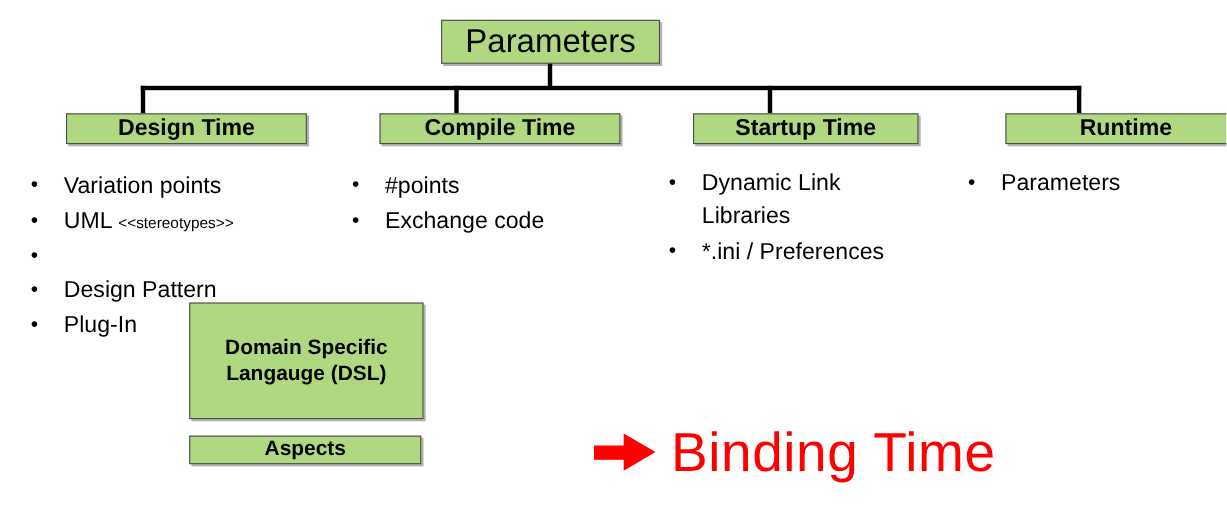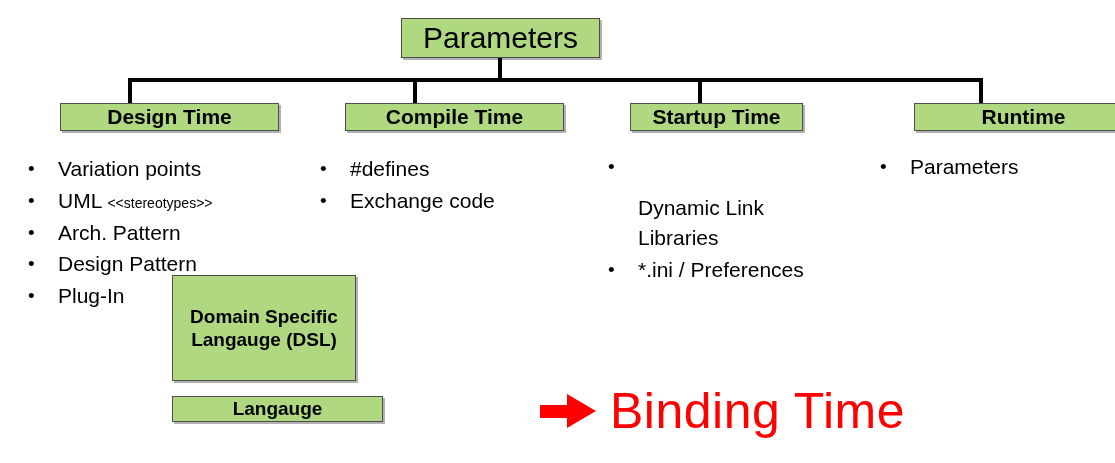--- a/index.html
+++ b/index.html
@@ -140,86 +140,85 @@
   <div class="line vline" style="left:979px; top:78px; width:4px; height:25px;"></div>
 
   <div class="gbox cat" style="left:20px; top:103px; width:219px; height:28px;">
     <span>Design Time</span>
   </div>
 
   <div class="gbox cat" style="left:305px; top:103px; width:219px; height:28px;">
     <span>Compile Time</span>
   </div>
 
-  <div class="gbox cat" style="left:590px; top:103px; width:173px; height:28px;">
+  <div class="gbox cat" style="left:590px; top:103px; width:205px; height:28px;">
     <span>Startup Time</span>
   </div>
 
   <div class="gbox cat" style="left:874px; top:103px; width:219px; height:28px;">
     <span>Runtime</span>
   </div>
 
   <div class="col" style="left:28px; top:154px; width:270px;">
     <div class="bullet-row">
       <span class="bullet-mark">•</span>
       <span class="bullet-text">Variation points</span>
     </div>
     <div class="bullet-row">
       <span class="bullet-mark">•</span>
       <span class="bullet-text"><span>UML </span><span class="stereo">&lt;&lt;stereotypes&gt;&gt;</span></span>
     </div>
     <div class="bullet-row">
       <span class="bullet-mark">•</span>
-      <span class="bullet-text">Arch. Pattern</span>
     </div>
     <div class="bullet-row">
       <span class="bullet-mark">•</span>
       <span class="bullet-text">Design Pattern</span>
     </div>
     <div class="bullet-row">
       <span class="bullet-mark">•</span>
       <span class="bullet-text">Plug-In</span>
     </div>
   </div>
 
   <div class="col" style="left:320px; top:154px; width:230px;">
     <div class="bullet-row">
       <span class="bullet-mark">•</span>
-      <span class="bullet-text">#defines</span>
+      <span class="bullet-text">#points</span>
     </div>
     <div class="bullet-row">
       <span class="bullet-mark">•</span>
       <span class="bullet-text">Exchange code</span>
     </div>
   </div>
 
   <div class="col" style="left:608px; top:152px; width:250px;">
     <div class="bullet-row">
       <span class="bullet-mark">•</span>
-      <span class="bullet-text" style="max-width:180px;margin-top:41px;">Dynamic Link Libraries</span>
+      <span class="bullet-text" style="max-width:180px;">Dynamic Link Libraries</span>
     </div>
     <div class="bullet-row">
       <span class="bullet-mark">•</span>
       <span class="bullet-text">*.ini / Preferences</span>
     </div>
   </div>
 
   <div class="col" style="left:880px; top:152px; width:220px;">
     <div class="bullet-row">
       <span class="bullet-mark">•</span>
       <span class="bullet-text">Parameters</span>
     </div>
   </div>
 
-  <div class="gbox small" style="left:172px; top:275px; width:184px; height:106px; padding:0 8px;">
+  <div class="gbox small" style="left:172px; top:275px; width:213px; height:106px; padding:0 8px;">
     <span>Domain Specific Langauge (DSL)</span>
   </div>
 
   <div class="gbox small" style="left:172px; top:396px; width:211px; height:26px;">
-    <span>Langauge</span>
+    <span>Aspects</span>
   </div>
 
   <div id="binding-time" style="left:540px; top:382px;">
     <span id="binding-arrow">
       <span class="shaft"></span>
       <span class="head"></span>
     </span>
     <span id="binding-label">Binding Time</span>
   </div>
 

